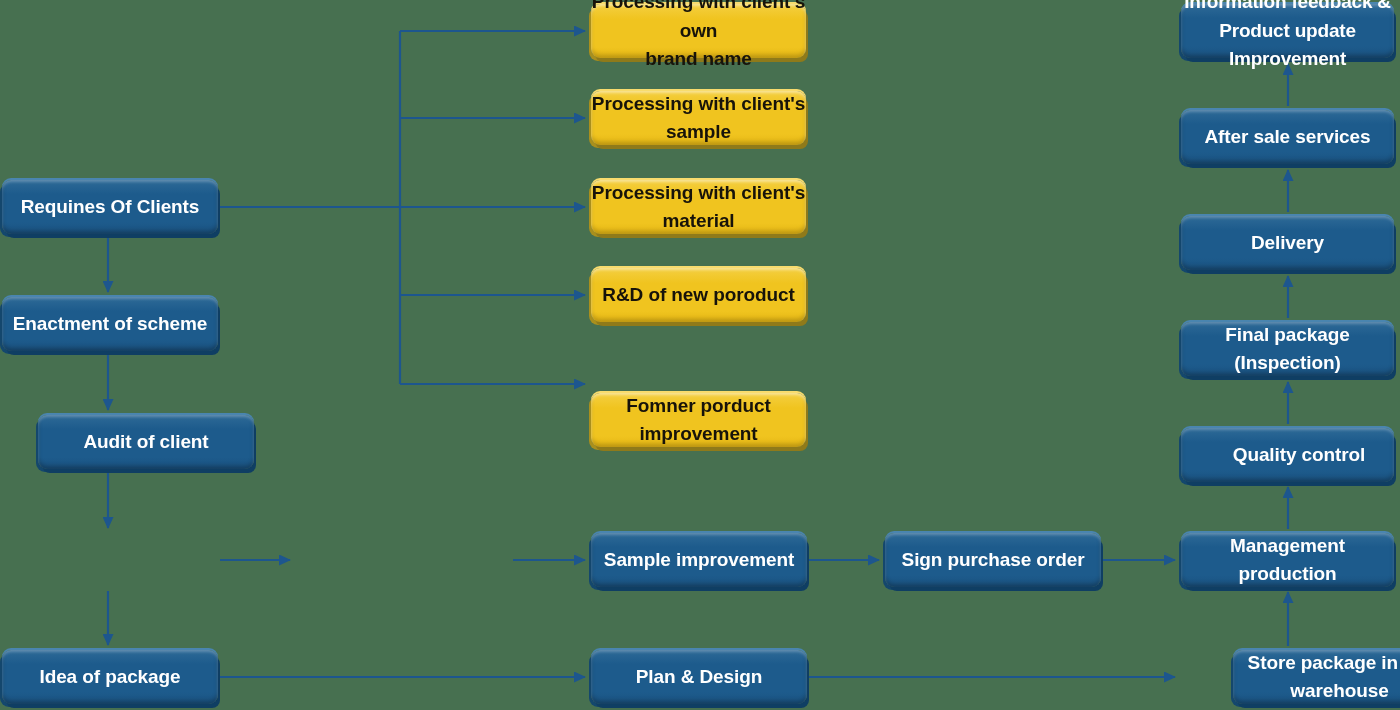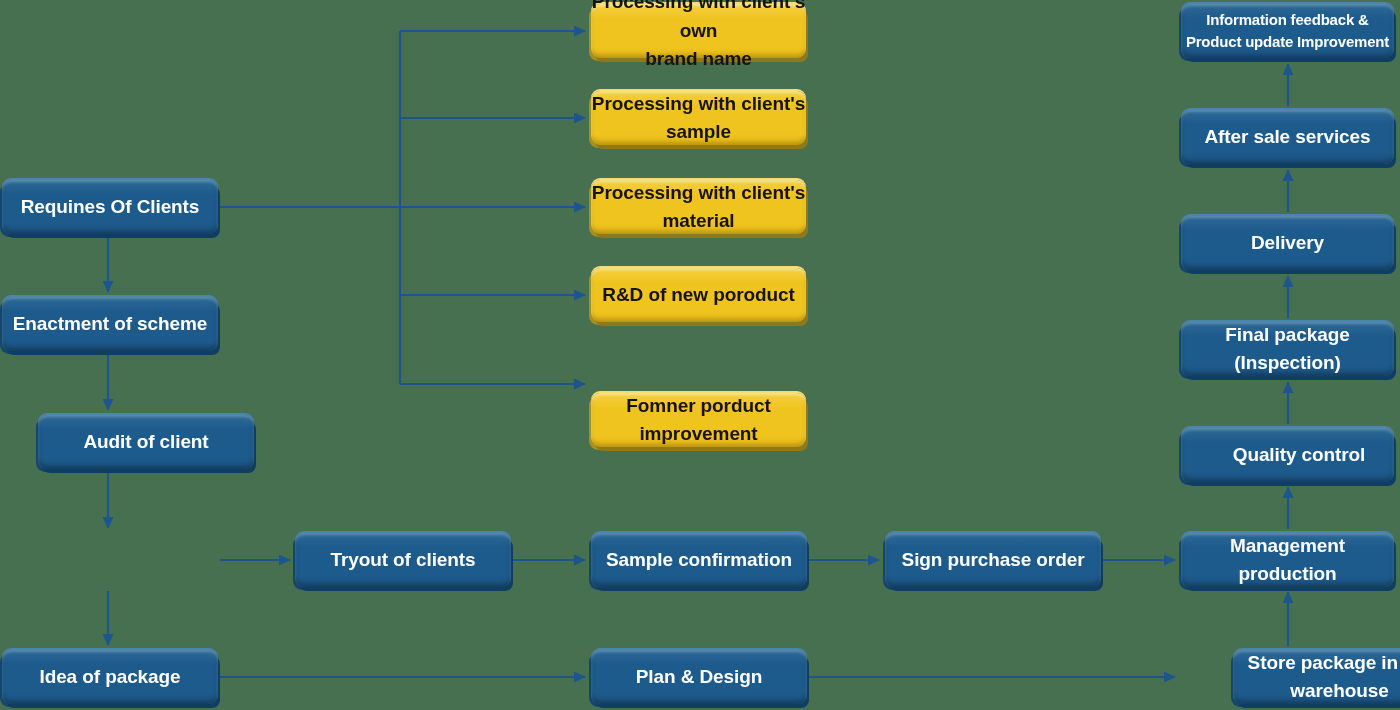--- a/index.html
+++ b/index.html
@@ -56,21 +56,21 @@
   .node.yellow {
     color: var(--yellow-text, #17130a);
     background: linear-gradient(180deg, #f4cf41 0%, var(--yellow-box, #f0c41f) 28%, var(--yellow-box, #f0c41f) 80%, #e3b514 100%);
     box-shadow:
       3px 5px 0 -1px var(--yellow-box-shadow, #8f7a1a),
       -2px 3px 0 0 #a98f1d,
       0 -2px 0 0 var(--yellow-box-highlight, #f8dc6e),
       inset 0 2px 3px rgba(255,255,255,.45),
       inset 0 -3px 4px rgba(0,0,0,.18);
   }
-  .node.tight { font-size: 15px; letter-spacing: -0.2px; }
+  .node.tight { font-size: 19px; letter-spacing: -0.2px; }
   .w215 { width: 215px; }
   .w213 { width: 213px; }
 </style>
 </head>
 <body>
 
 <div class="canvas">
 
   <svg class="arrow-layer" viewBox="0 0 1400 710" aria-hidden="true">
     <defs>
@@ -144,25 +144,22 @@
 material</span>
   </div>
   <div class="node yellow w215" style="left:591px; top:268px;">
     <span>R&amp;D of new poroduct</span>
   </div>
   <div class="node yellow w215" style="left:591px; top:357px;margin-top:36px;">
     <span>Fomner porduct
 improvement</span>
   </div>
 
-  <div class="node blue" style="left:295px; top:533px;">
-    <span>Tryout of clients</span>
-  </div>
   <div class="node blue" style="left:591px; top:533px;">
-    <span>Sample confirmation</span>
+    <span>Sample improvement</span>
   </div>
   <div class="node blue" style="left:885px; top:533px;">
     <span>Sign purchase order</span>
   </div>
 
   <div class="node blue" style="left:591px; top:650px;">
     <span>Plan &amp; Design</span>
   </div>
 
   <div class="node blue tight w213" style="left:1181px; top:4px;">

